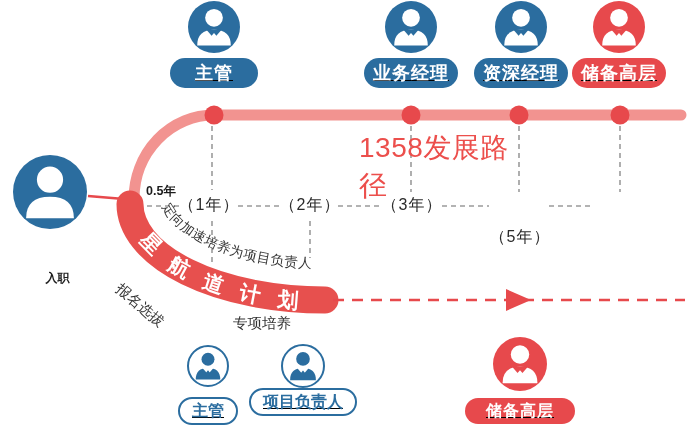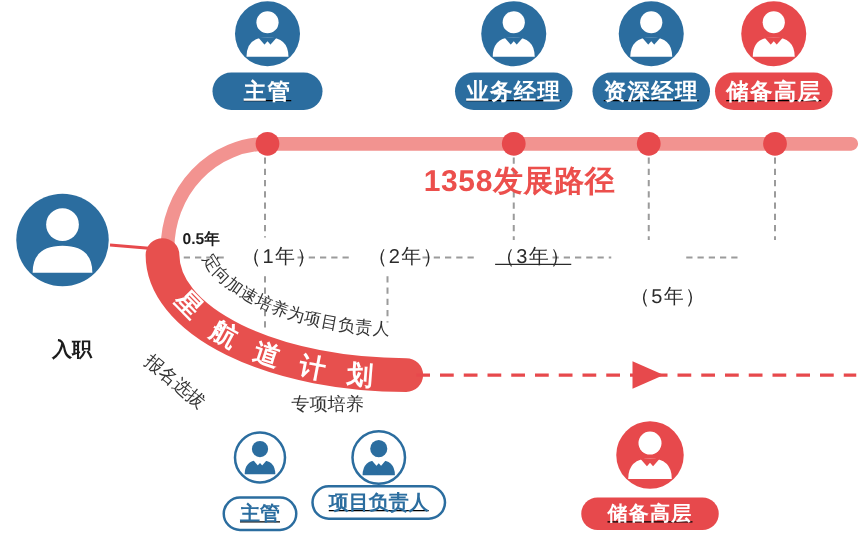--- a/index.html
+++ b/index.html
@@ -42,24 +42,24 @@
 
   .pill{display:flex;align-items:center;justify-content:center;border-radius:19px;white-space:nowrap;box-sizing:border-box;}
   .pill-top{margin-top:5px;height:30px;background:var(--blue);color:#fff;font-size:18px;font-weight:600;letter-spacing:1px;padding:0 9px;border-radius:16px;}
   .pill-top.red{background:var(--red);}
   .pill-top.pad-wide{padding:0 25px;}
   .pill-entry{position:absolute;left:2px;top:224px;width:111px;height:38px;background:var(--blue);color:#fff;font-size:23px;font-weight:700;letter-spacing:3px;border-radius:19px;}
   .pill-outline{height:28px;border:2.5px solid var(--blue);background:#fff;color:var(--blue);font-size:16px;font-weight:600;padding:0 12px;border-radius:15px;}
   .pill-bottom-red{height:26px;background:var(--red);color:#fff;font-size:16px;font-weight:600;letter-spacing:1px;padding:0 21px;border-radius:13px;}
 
   .txt{position:absolute;color:var(--dark);}
-  .title{left:339px;top:129px;width:160px;color:var(--title-red);font-size:24px;font-weight:700;letter-spacing:0.5px;}
+  .title{left:359px;top:129px;width:160px;color:var(--title-red);font-size:28px;font-weight:400;letter-spacing:0.5px;}
   .half-year{left:146px;top:183px;font-size:12.5px;font-weight:600;color:#1c1c1c;}
-  .year-label{top:195px;width:90px;text-align:right;font-size:16px;color:#2b2b2b;letter-spacing:1px;}
-  .entry-note{left:2px;top:270px;width:111px;text-align:center;font-size:16px;font-weight:600;color:#1c1c1c;}
+  .year-label{top:195px;width:90px;text-align:center;font-size:16px;color:#2b2b2b;letter-spacing:1px;}
+  .entry-note{left:2px;top:270px;width:111px;text-align:center;font-size:12px;font-weight:600;color:#1c1c1c;}
   .signup-note{left:98px;top:296px;width:84px;text-align:center;font-size:14.5px;font-weight:500;transform:rotate(40deg);}
   .training-note{left:233px;top:314px;font-size:14.5px;font-weight:500;text-align:right;}
 </style>
 </head>
 <body>
 
 <div class="stage">
 
   <svg class="canvas" viewBox="0 0 689 431" aria-hidden="true">
     <defs>
@@ -143,21 +143,21 @@
         <circle cx="24" cy="16" r="8.5" fill="#ffffff"></circle>
         <path d="M8.5 41 q0 -14 15.5 -14 q15.5 0 15.5 14 z" fill="#ffffff"></path>
       </svg>
     </div>
   <div class="txt entry-note">入职</div>
 
   <div class="txt title">1358发展路径</div>
   <div class="txt half-year">0.5年</div>
   <div class="txt year-label" style="left:164px;">（1年）</div>
   <div class="txt year-label" style="left:265px;">（2年）</div>
-  <div class="txt year-label" style="left:367px;text-decoration:underline;">（3年）</div>
+  <div class="txt year-label" style="left:367px;">（3年）</div>
   <div class="txt year-label" style="left:475px;margin-top:32px;">（5年）</div>
 
   <div class="txt signup-note">报名选拔</div>
   <div class="txt training-note">专项培养</div>
 
   <div class="role-group" style="left:148px;top:345px;">
     <div class="avatar av-42 outline-blue">
         <svg viewBox="0 0 48 48">
           <circle cx="24" cy="15.5" r="8.2" fill="#2b6d9f"></circle>
           <path d="M8.5 41 q0 -14.5 15.5 -14.5 q15.5 0 15.5 14.5 z" fill="#2b6d9f"></path>

